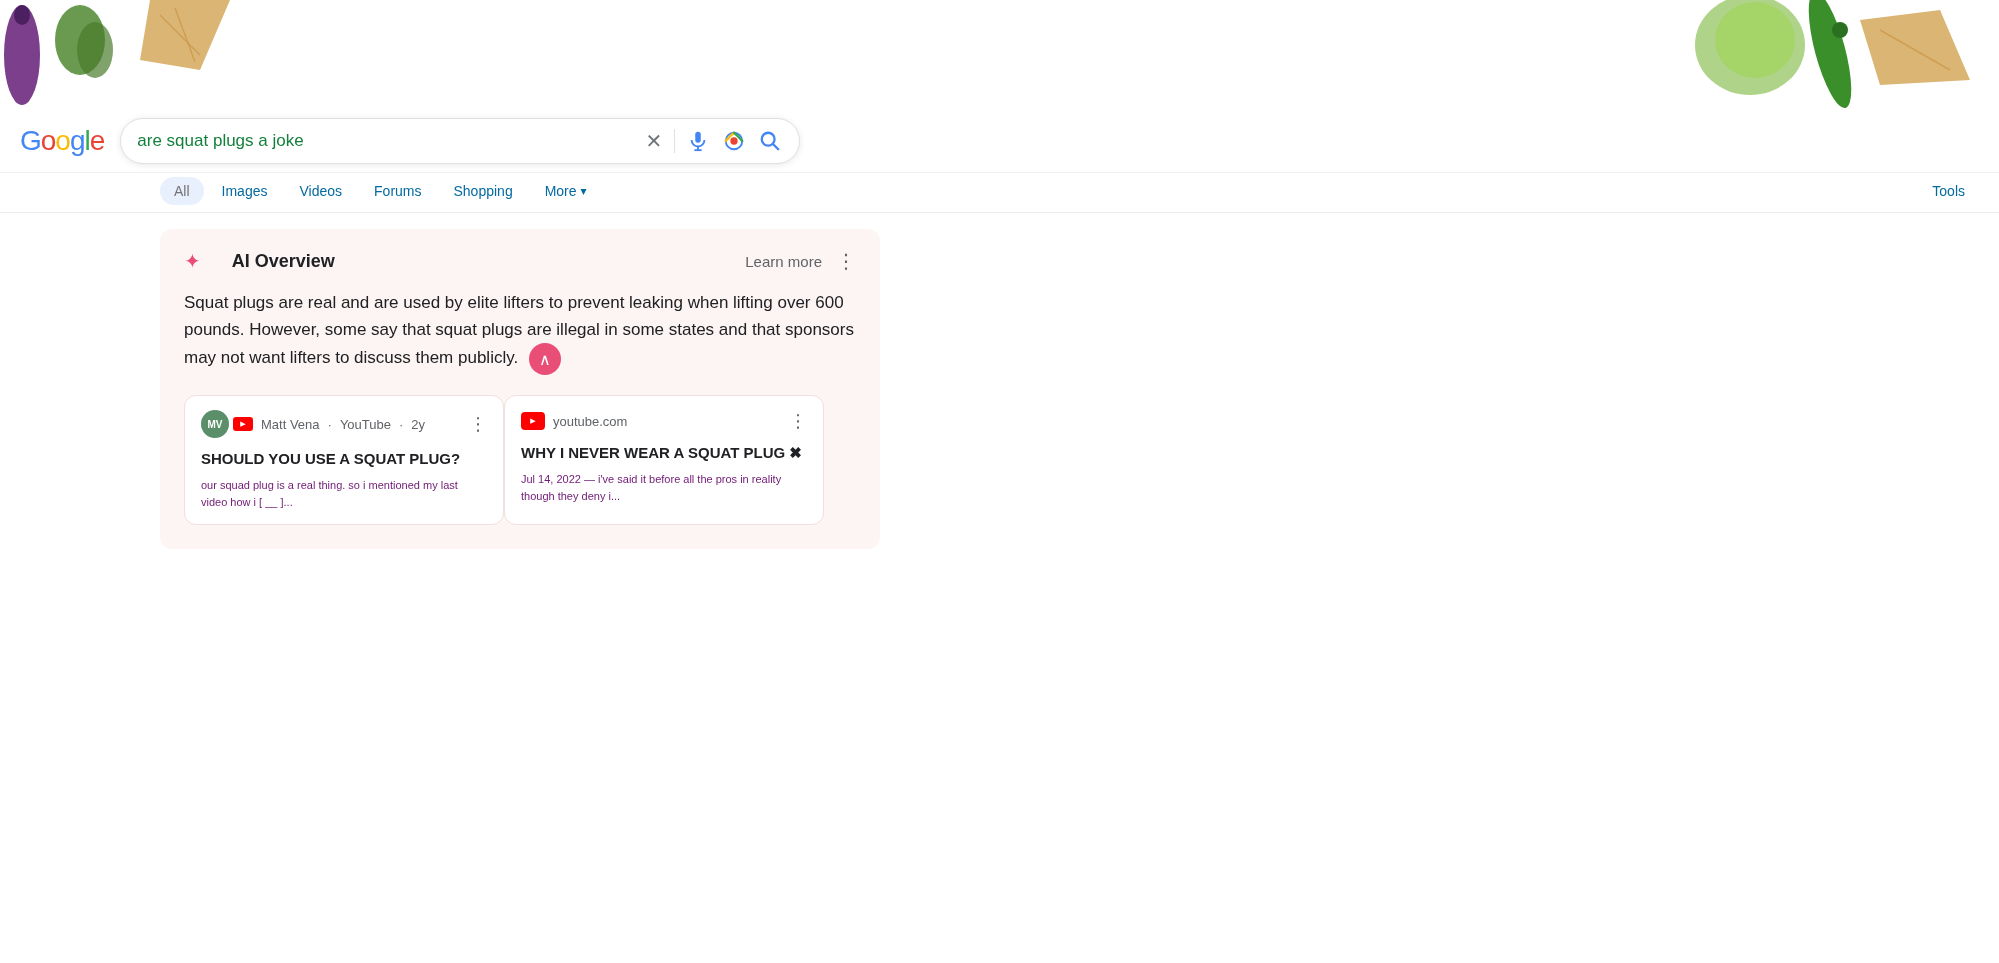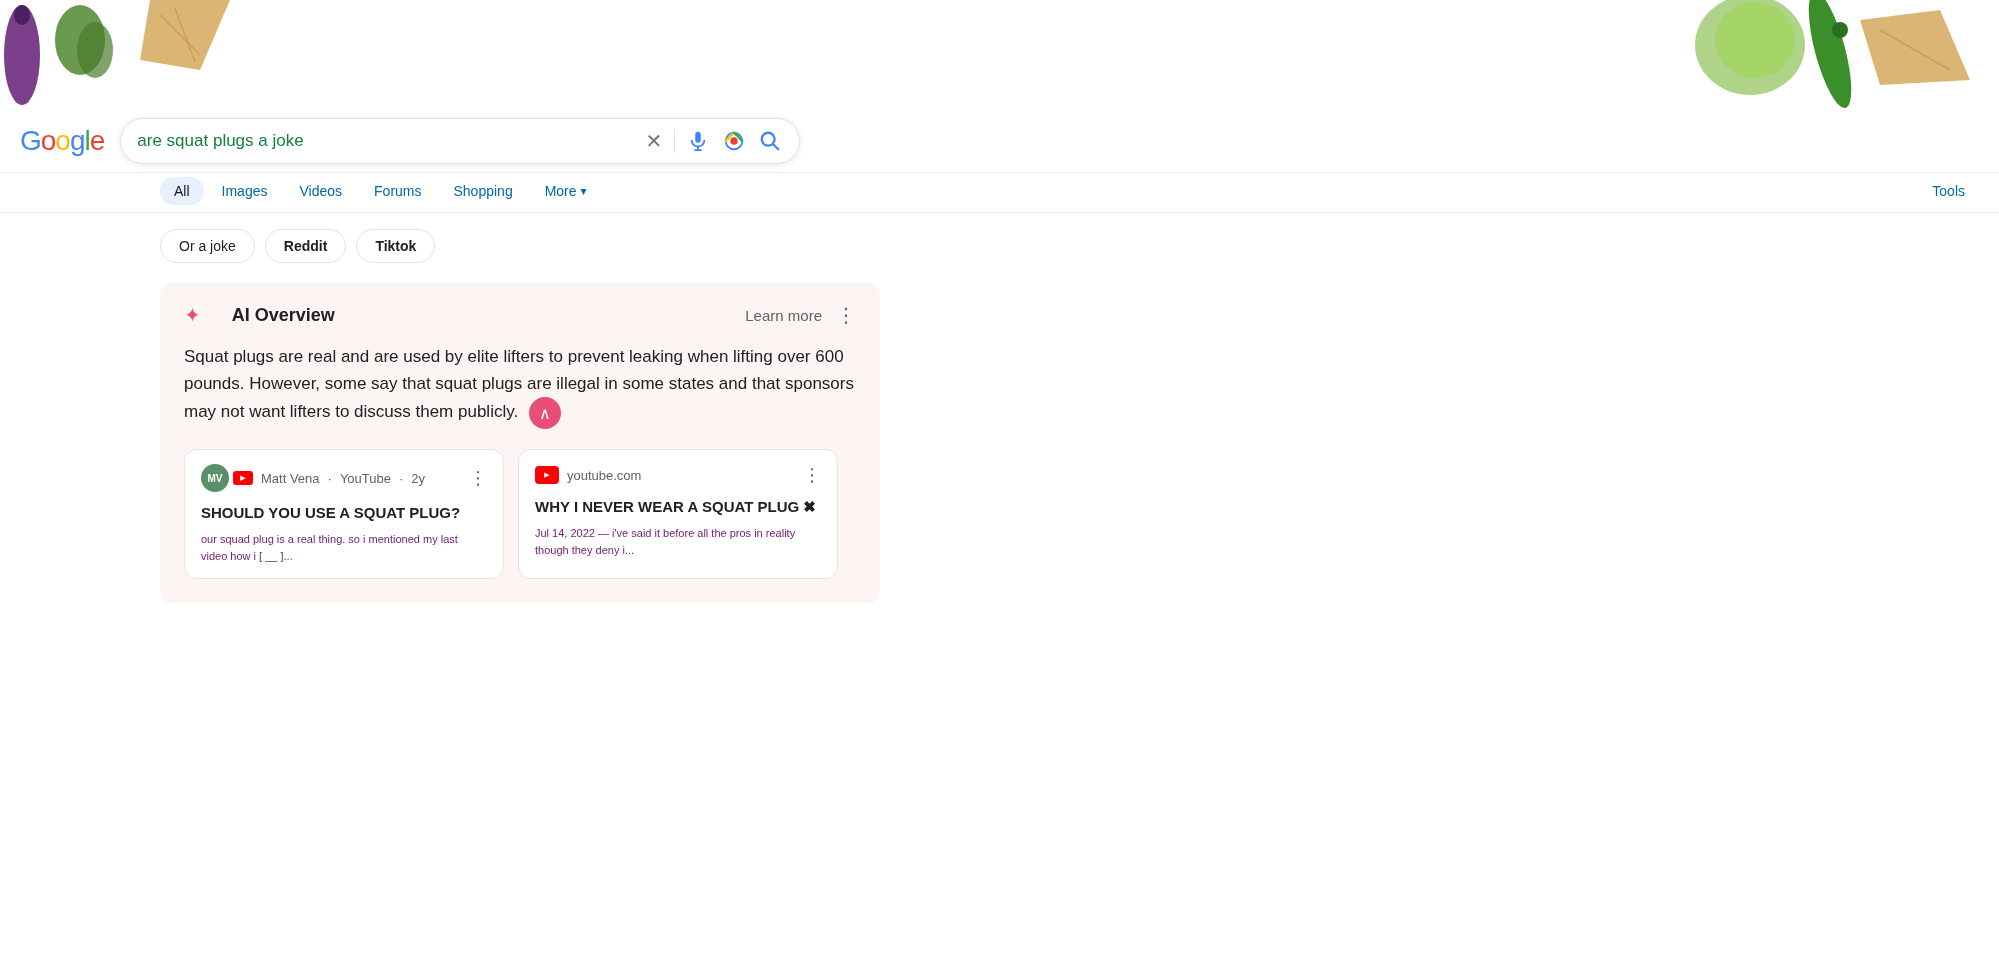--- a/index.html
+++ b/index.html
@@ -90,21 +90,21 @@
       color: #0369a1;
       cursor: pointer;
       border-bottom: 3px solid transparent;
       display: flex;
       align-items: center;
       gap: 4px;
       text-decoration: none;
       white-space: nowrap;
     }
     .nav-tab.active {
-      color: #0f172a;
+      color: #737373;
       border-bottom-color: #1a73e8;
       background: #e8f0fe;
       border-radius: 20px 20px 0 0;
       padding: 6px 14px;
       margin-bottom: 3px;
     }
     .nav-tab.active {
       background: #e8f0fe;
       border-radius: 20px;
       border-bottom: none;
@@ -199,21 +199,20 @@
       margin-left: 6px;
       vertical-align: middle;
       color: #fff;
       font-size: 16px;
       border: none;
     }
 
     
     .source-cards {
       display: flex;
-      gap: 14px;
       margin-top: 20px;
       flex-wrap: wrap;
     }
     .source-card {
       background: #fff;
       border: 1px solid #f0e0e0;
       border-radius: 12px;
       padding: 14px 16px;
       flex: 1;
       min-width: 220px;
@@ -361,25 +360,20 @@
   <a class="nav-tab">Shopping</a>
   <a class="nav-tab">
     <span>More</span>
     <span style="font-size:12px;">▾</span>
   </a>
   <a class="nav-tab tools-tab">Tools</a>
 </div>
 
 <div class="main-content">
 
-  <div class="chips-row">
-    <button class="chip">Or a joke</button>
-    <button class="chip chip-bold">Reddit</button>
-    <button class="chip chip-bold">Tiktok</button>
-  </div>
 
   <div class="ai-overview">
     <div class="ai-header">
       <div class="ai-title-row">
         <span class="ai-sparkle">✦</span>
         <span class="ai-title">AI Overview</span>
       </div>
       <div class="ai-actions">
         <span class="learn-more">Learn more</span>
         <span class="three-dots">⋮</span>

